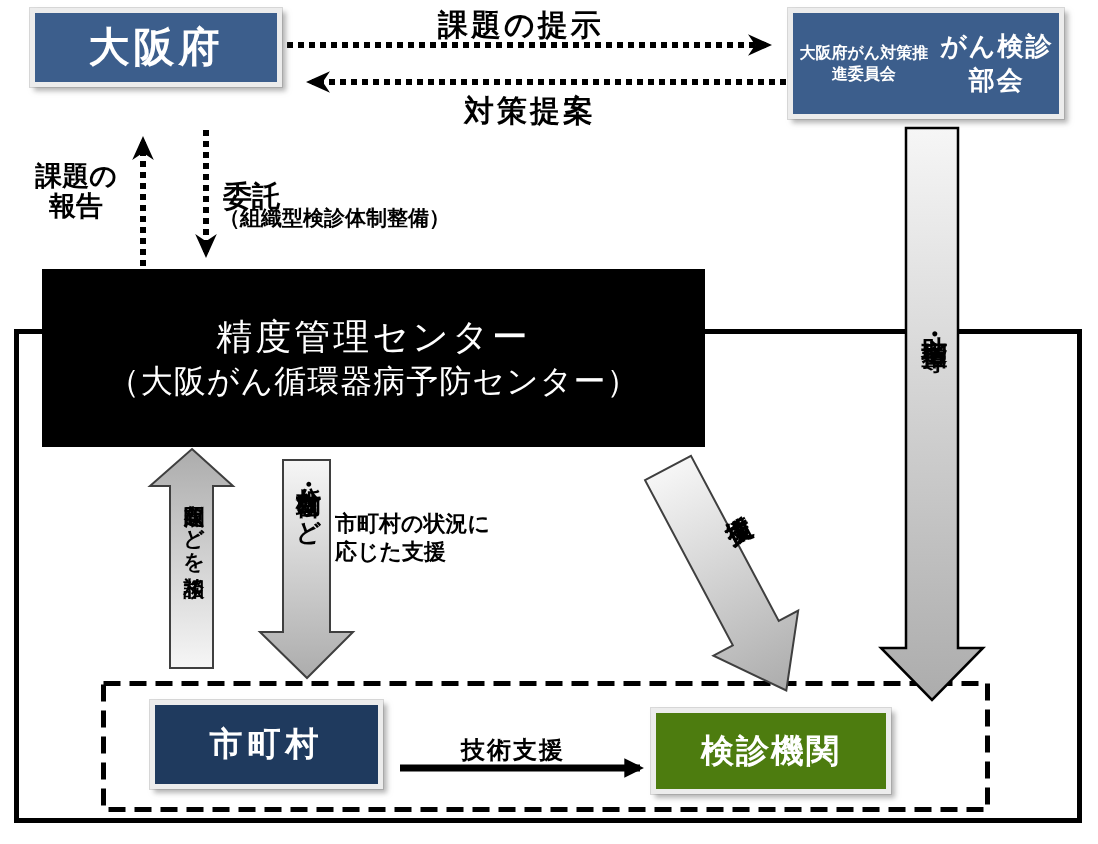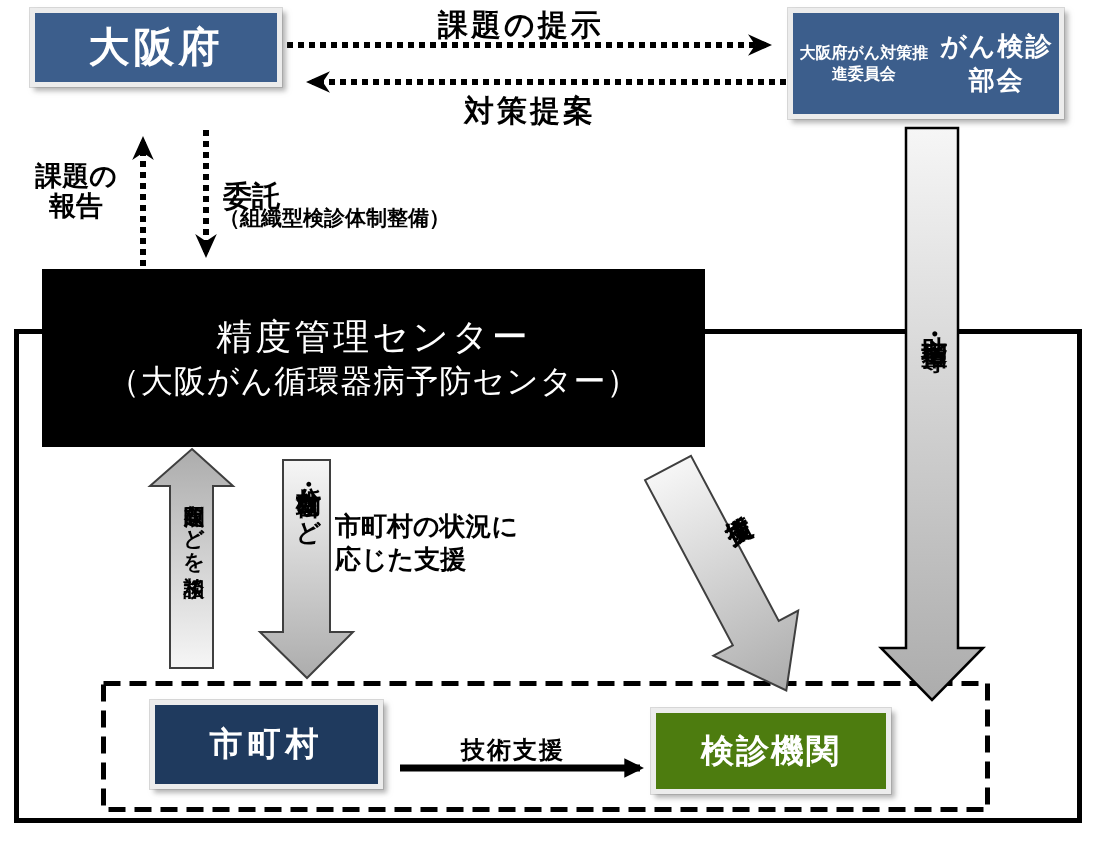--- a/index.html
+++ b/index.html
@@ -27,21 +27,21 @@
   #center-box .l2 { font-size:32px; letter-spacing:1px; }
   #municipality-box { left:150px; top:700px; width:233px; height:89px; background:#1F3A5E; font-size:33px; letter-spacing:5px; }
   #institution-box { left:651px; top:708px; width:240px; height:86px; background:#4d7c0f; font-size:33px; letter-spacing:2px; }
 
   .lbl { position:absolute; z-index:3; color:#000; font-weight:bold; white-space:nowrap; }
   #lbl-issue-presentation { left:438px; top:5px; font-size:30px; letter-spacing:3px; }
   #lbl-countermeasure { left:464px; top:91px; font-size:30px; letter-spacing:3px; }
   #lbl-issue-report { left:20px; top:152px; width:112px; text-align:center; font-size:27px; line-height:1.12; white-space:normal;margin-top:9px; }
   #lbl-commission { left:223px; top:177px; font-size:29px; }
   #lbl-commission-note { left:219px; top:204px; font-size:21px; }
-  #lbl-support-note { left:335px; top:510px; font-size:26px; line-height:1.25; }
+  #lbl-support-note { left:335px; top:510px; font-size:22px; line-height:1.25; }
   #lbl-screening-commission { left:461px; top:734px; font-size:24px; letter-spacing:2px; }
 
   .vtext {
     position:absolute; z-index:3; color:#000; font-weight:bold;
     writing-mode:vertical-rl; text-orientation:upright; white-space:nowrap;
   }
   #lbl-consult { left:180px; top:489px; font-size:21px; }
   #lbl-analysis { left:293px; top:468px; font-size:25px; letter-spacing:1px; }
   #lbl-technical { left:708px; top:502px; font-size:25px; transform:rotate(-28deg); transform-origin:center center; }
   #lbl-advice { left:918px; top:316px; font-size:26px; letter-spacing:2px; }

